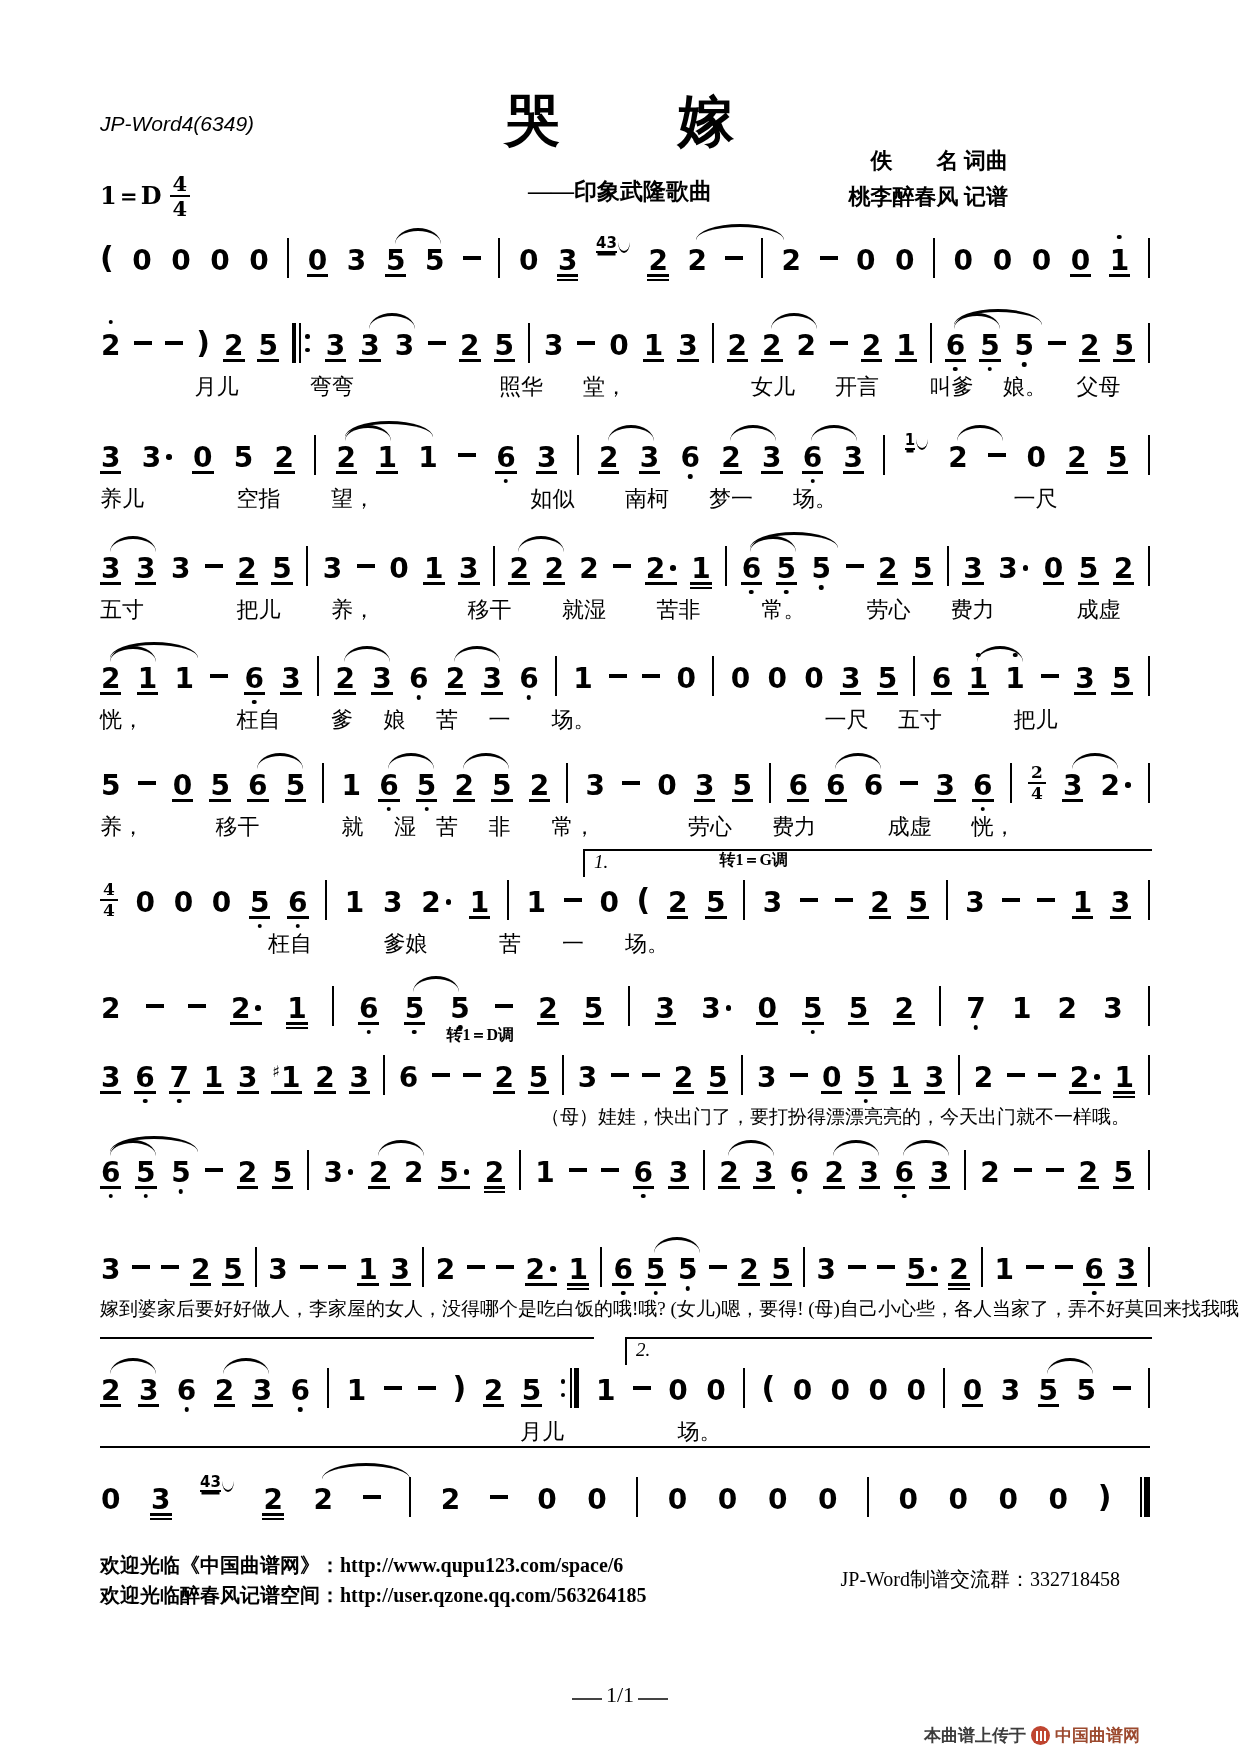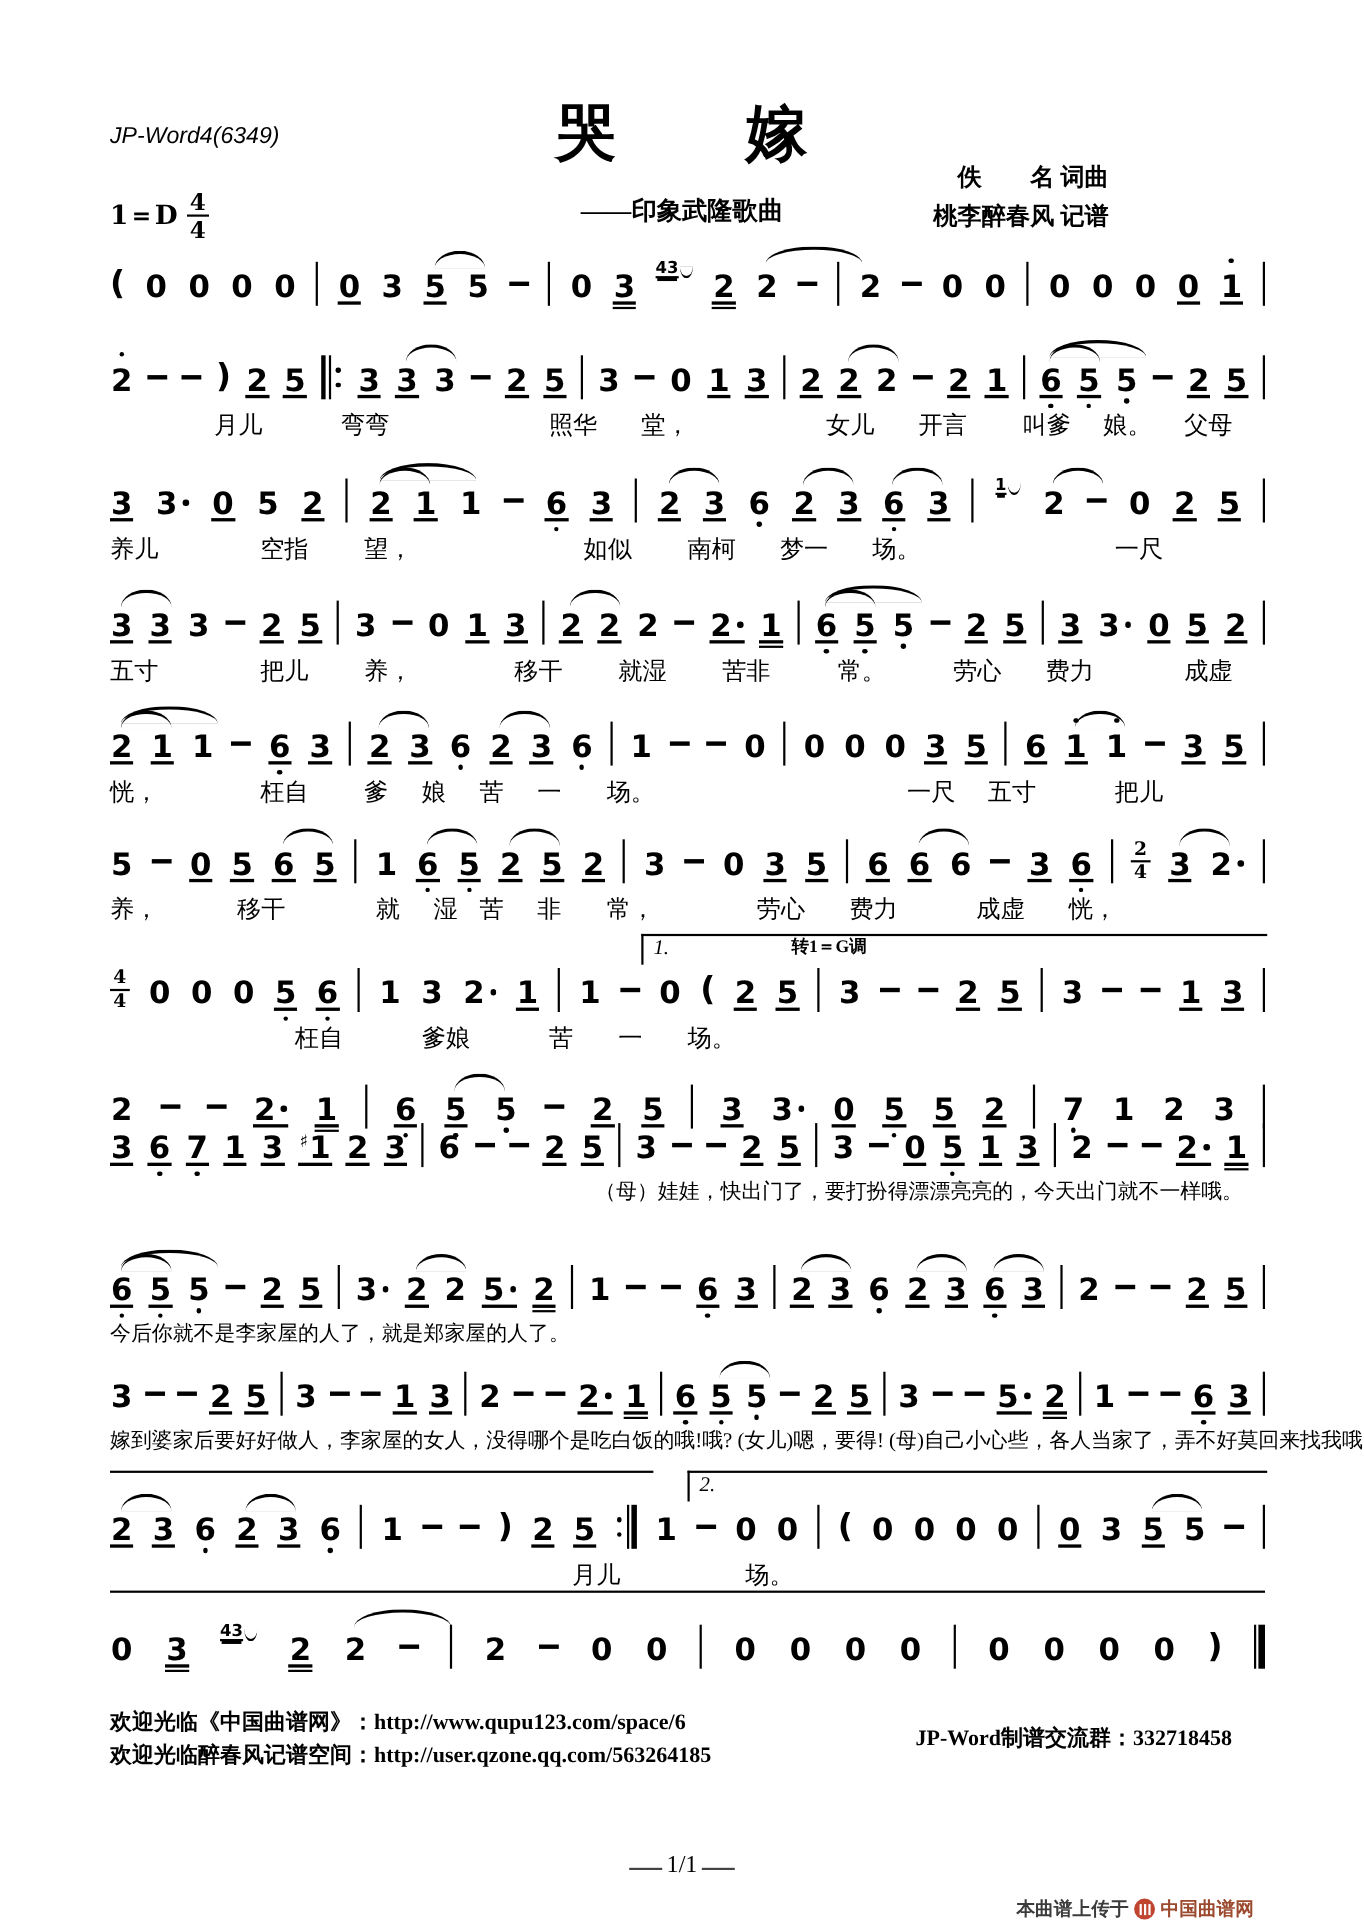--- a/index.html
+++ b/index.html
@@ -46,21 +46,21 @@
   .grace{position:relative;top:-14px;display:inline-flex;align-items:flex-end;}
   .gnum{font:bold 15px "DejaVu Sans",sans-serif;line-height:1.1;border-bottom:2px solid #000;box-shadow:0 4px 0 -1.5px #000;}
   .gtie{width:12px;height:9px;border-bottom:2px solid #000;border-radius:0 0 50% 50%/0 0 100% 100%;margin-left:1px;}
   .lyrics{position:relative;height:28px;margin-top:6px;}
   .lyric{position:absolute;top:0;white-space:nowrap;font-family:"Liberation Serif",serif;font-size:22px;}
   .lyric.spoken{font-size:19px;}
   
   .fleft{position:absolute;left:100px;font-size:20px;font-weight:bold;white-space:nowrap;}
   .f1{top:1552px;}
   .f2{top:1582px;}
-  .fright{position:absolute;right:120px;top:1566px;font-size:20px;font-weight:bold;white-space:nowrap;}
+  .fright{position:absolute;right:120px;top:1566px;font-size:20px;font-weight:normal;white-space:nowrap;}
   .pagenum{position:absolute;left:0;right:0;top:1682px;text-align:center;font-size:22px;}
   .pnline{display:inline-block;width:30px;height:2px;background:#444;vertical-align:2px;margin:0 4px;}
   .watermark{position:absolute;right:100px;top:1724px;font-size:17px;font-weight:bold;color:#3c3c3c;
              display:flex;align-items:center;gap:5px;}
   .logo-icon{display:inline-flex;align-items:center;justify-content:center;gap:2px;
              width:19px;height:19px;border-radius:50%;}
   .logo-icon i{display:inline-block;width:2px;height:10px;background:#fff;}
   .wm-site{font-weight:bold;}
 </style>
 </head>
@@ -522,20 +522,23 @@
           <span class="note"><span class="num">7</span><span class="octdot" style="bottom: -9px;"></span></span>
           <span class="note"><span class="num">1</span></span>
           <span class="note"><span class="num">2</span></span>
           <span class="note"><span class="num">3</span></span>
           <span class="barline">
             <span class="vb" style="width: 2px;"></span>
           </span>
         </div>
       </div>
       <div class="system" style="top: 1018px;">
+        <div class="ann">
+          <div class="ann-key" style="left: 33%;"><span class="ann-label" style="font: inherit; margin: 0px;">转1＝D调</span></div>
+        </div>
         <div class="notes">
           <span class="note"><span class="num">3</span><span class="ul" style="bottom: -4px;"></span></span>
           <span class="note"><span class="num">6</span><span class="ul" style="bottom: -4px;"></span><span class="octdot" style="bottom: -13.5px;"></span></span>
           <span class="note"><span class="num">7</span><span class="ul" style="bottom: -4px;"></span><span class="octdot" style="bottom: -13.5px;"></span></span>
           <span class="note"><span class="num">1</span><span class="ul" style="bottom: -4px;"></span></span>
           <span class="note"><span class="num">3</span><span class="ul" style="bottom: -4px;"></span></span>
           <span class="note"><span class="sharp">♯</span><span class="num">1</span><span class="ul" style="bottom: -4px;"></span></span>
           <span class="note"><span class="num">2</span><span class="ul" style="bottom: -4px;"></span></span>
           <span class="note"><span class="num">3</span><span class="ul" style="bottom: -4px;"></span></span>
           <span class="barline">
@@ -620,21 +623,20 @@
           <span class="note"><span class="num">2</span></span>
           <span class="dash"></span>
           <span class="dash"></span>
           <span class="note"><span class="num">2</span><span class="ul" style="bottom: -4px;"></span></span>
           <span class="note"><span class="num">5</span><span class="ul" style="bottom: -4px;"></span></span>
           <span class="barline">
             <span class="vb" style="width: 2px;"></span>
           </span>
         </div>
         <div class="lyrics">
-          <span class="lyric spoken" style="left: 0%;">今后你就不是李家屋的人了，就是郑家屋的人了。</span>
         </div>
       </div>
       <div class="system" style="top: 1210px;">
         <div class="ann"></div>
         <div class="notes">
           <span class="note"><span class="num">3</span></span>
           <span class="dash"></span>
           <span class="dash"></span>
           <span class="note"><span class="num">2</span><span class="ul" style="bottom: -4px;"></span></span>
           <span class="note"><span class="num">5</span><span class="ul" style="bottom: -4px;"></span></span>

